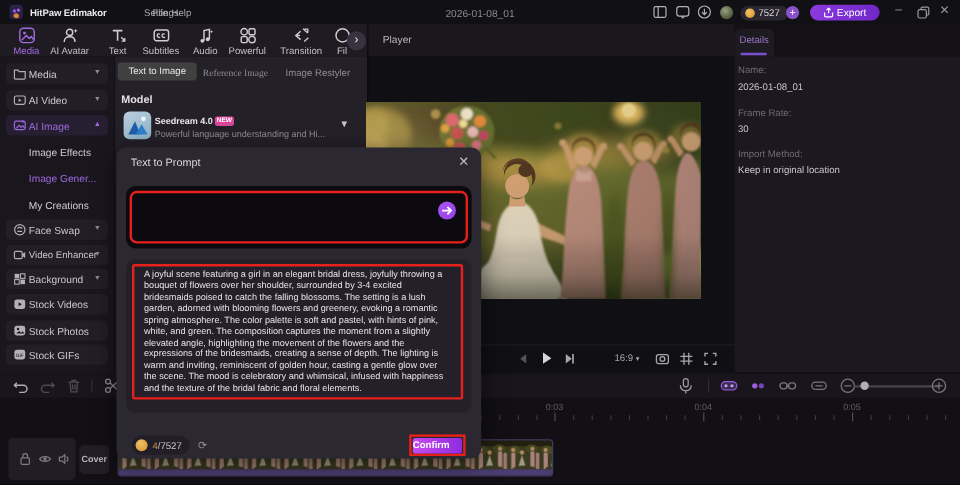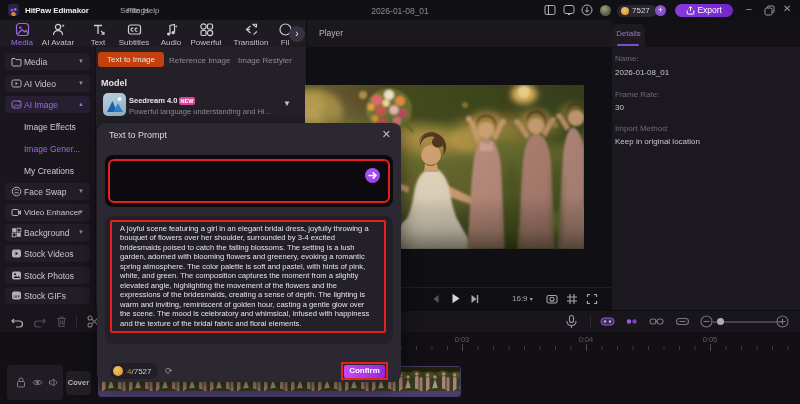--- a/index.html
+++ b/index.html
@@ -42,21 +42,21 @@
 #sidebar { left:0; top:47px; width:95px; height:264px; background:#1a161e; }
 .srow { left:5px; width:85px; height:17px; border-radius:4px; }
 .srow.pill { background:#221e27; }
 .srow .sico { position:absolute; left:6px; top:3px; width:11px; height:11px; }
 .srow .stxt { position:absolute; left:19px; top:4px; font-size:8.5px; color:#c9c6cd; white-space:nowrap;}
 .srow .car { position:absolute; right:6px; top:5px; font-size:6px; color:#8e8b92; }
 .srow.purple .stxt { color:#9e6ae0; }
 .srow.purple .car { color:#9e6ae0; }
 
 #midpanel { left:95px; top:47px; width:211px; height:264px; background:#242028; border-left:1px solid #121016;}
-#tab1 { left:98px; top:52px; width:66px; height:15px; background:#c2410c; border-radius:3px;
+#tab1 { left:98px; top:52px; width:66px; height:15px; background:#404040; border-radius:3px;
   color:#e8e6ea; font-size:8px; text-align:center; line-height:15px; }
 .tabtxt { top:56px; font-size:8px; color:#8f8c93; }
 #modellbl { left:101px; top:78px; font-size:9px; font-weight:bold; color:#e4e2e6; }
 #modelicon { left:103px; top:93px; width:23px; height:23px; border-radius:5px;
   background:linear-gradient(150deg,#b9cede,#8fb2c8); overflow:hidden; }
 #modelname { left:129px; top:96px; font-size:7.5px; font-weight:bold; color:#e8e6ea; }
 #newbadge { left:179px; top:96.5px; width:16px; height:8px; background:#d9479c; border-radius:2px;
   color:#fff; font-size:5.5px; font-weight:bold; text-align:center; line-height:8px; }
 #modeldesc { left:129px; top:107px; font-size:7.5px; color:#8f8c93; }
 #modelcaret { left:283px; top:99px; color:#c8c5cc; font-size:8px; }
@@ -92,21 +92,21 @@
 #r2 { left:13px; top:97px; width:276px; height:113px; border:2px solid #e6211b; border-radius:2px; position:absolute;}
 #t2 { left:23px; top:101px; width:268px; font-size:7.6px; line-height:9.45px; color:#e5e3e7; position:absolute;}
 #coinrow { left:13px; top:240px; width:48px; height:16px; background:#211e27; border-radius:8px; position:absolute;}
 #mcoin { left:16px; top:243px; width:10px; height:10px; border-radius:50%;
   background:radial-gradient(circle at 40% 35%, #f0c264, #d58f2c); position:absolute; }
 #mcoinnum { left:30px; top:244px; font-size:8px; color:#cac7ce; position:absolute; }
 #refresh { left:68px; top:243px; color:#8e8b92; font-size:9px; position:absolute; }
 #confwrap { left:244px; top:239px; width:47px; height:18px; border:2px solid #e6211b; position:absolute;}
 #confbtn { left:247px; top:242px; width:41px; height:12.5px; border-radius:2px;
   background:linear-gradient(90deg,#c84af0,#8f2be0); color:#fff; font-size:8px; font-weight:bold;
-  text-align:center; line-height:12.5px; position:absolute; }
+  line-height:12.5px; position:absolute; }
 </style>
 </head>
 <body>
 <div id="titlebar" class="abs"></div>
 <div id="logo" class="abs"><svg width="11" height="12" viewBox="0 0 11 12">
       <circle cx="4" cy="4.2" r="1.4" fill="#8a5ce0"></circle>
       <circle cx="7.3" cy="3.4" r="1.3" fill="#a06ae8"></circle>
       <path d="M3.2 8.2 C3.2 6.6 4.6 5.8 5.8 6 C7.2 6.3 8 7.4 7.8 8.8 C7.6 10 6.4 10.4 5.4 10.1 C4.2 9.8 3.2 9.4 3.2 8.2 Z" fill="#e08438"></path>
     </svg></div>
 <div id="apptitle" class="abs">HitPaw Edimakor</div>
@@ -293,21 +293,21 @@
 </div>
 <div class="abs srow pill" style="top:286.5px;">
   <svg class="sico" viewBox="0 0 11 11">
       <rect x="1" y="1.5" width="9" height="8" rx="2" fill="#b3b0b7"></rect>
       <text x="5.5" y="7.8" font-size="4" fill="#1a161e" text-anchor="middle" font-family="Liberation Sans">GIF</text>
     </svg>
   <div class="stxt">Stock GIFs</div>
 </div>
 <div id="midpanel" class="abs"></div>
 <div id="tab1" class="abs">Text to Image</div>
-<div class="abs tabtxt" style="left:169px;">Reference Image</div>
+<div class="abs tabtxt" style="left:169px;font-family:Liberation Serif, serif;">Reference Image</div>
 <div class="abs tabtxt" style="left:238px;">Image Restyler</div>
 <div id="modellbl" class="abs">Model</div>
 <div id="modelicon" class="abs"><svg width="23" height="23" viewBox="0 0 23 23">
       <path d="M4 19 L9.5 8 L14 19 Z" fill="#1d60aa"></path>
       <path d="M10 19 L15 10.5 L20 19 Z" fill="#2f80cf"></path>
       <circle cx="16.5" cy="6" r="2" fill="#eef6fb"></circle>
     </svg></div>
 <div id="modelname" class="abs">Seedream 4.0</div>
 <div id="newbadge" class="abs">NEW</div>
 <div id="modeldesc" class="abs">Powerful language understanding and Hi...</div>

